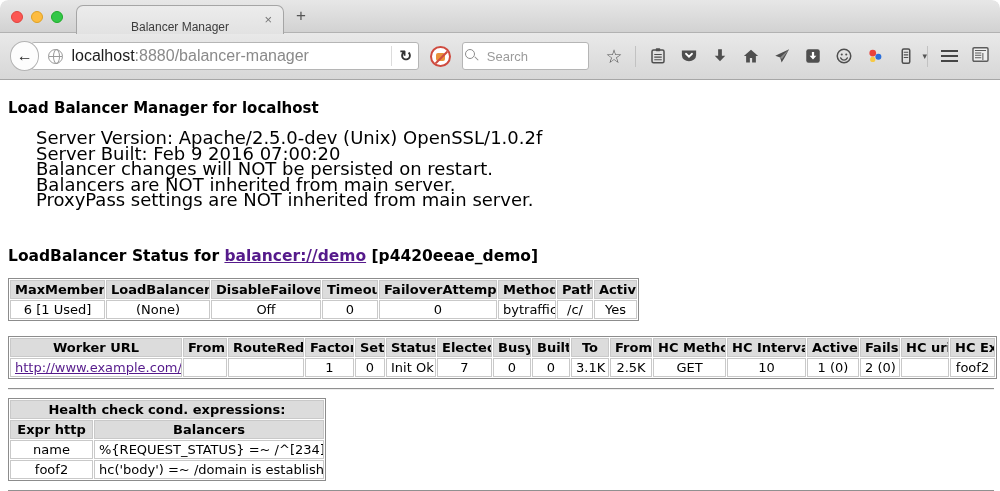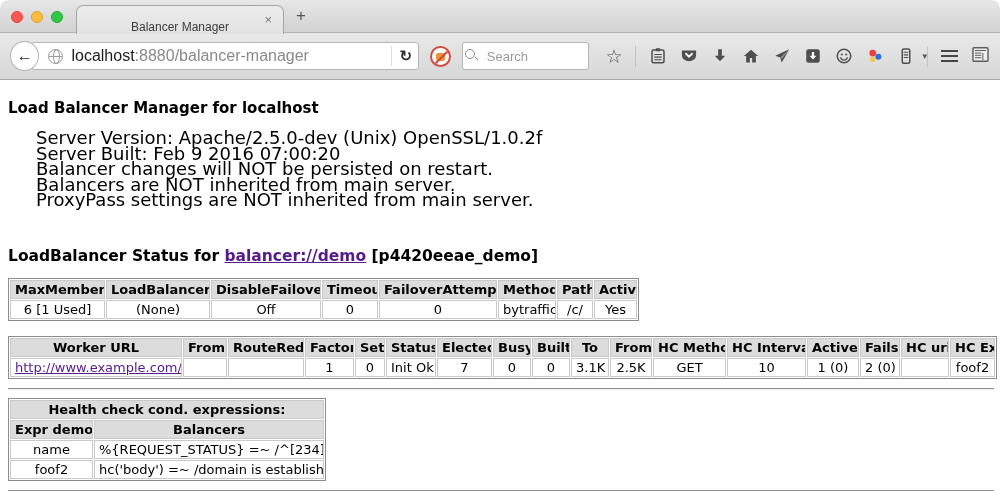--- a/index.html
+++ b/index.html
@@ -343,21 +343,21 @@
     <table class="t3">
       <colgroup>
           <col style="width:83px">
           <col style="width:230px">
         </colgroup>
       <tbody>
           <tr>
         <th colspan="2">Health check cond. expressions:</th>
       </tr>
       <tr>
-        <th>Expr demo</th>
+        <th>Expr http</th>
         <th>Balancers</th>
       </tr>
       <tr>
         <td>name</td>
         <td class="left">%{REQUEST_STATUS} =~ /^[234]/</td>
       </tr>
       <tr>
         <td>foof2</td>
         <td class="left">hc('body') =~ /domain is established/</td>
       </tr>

